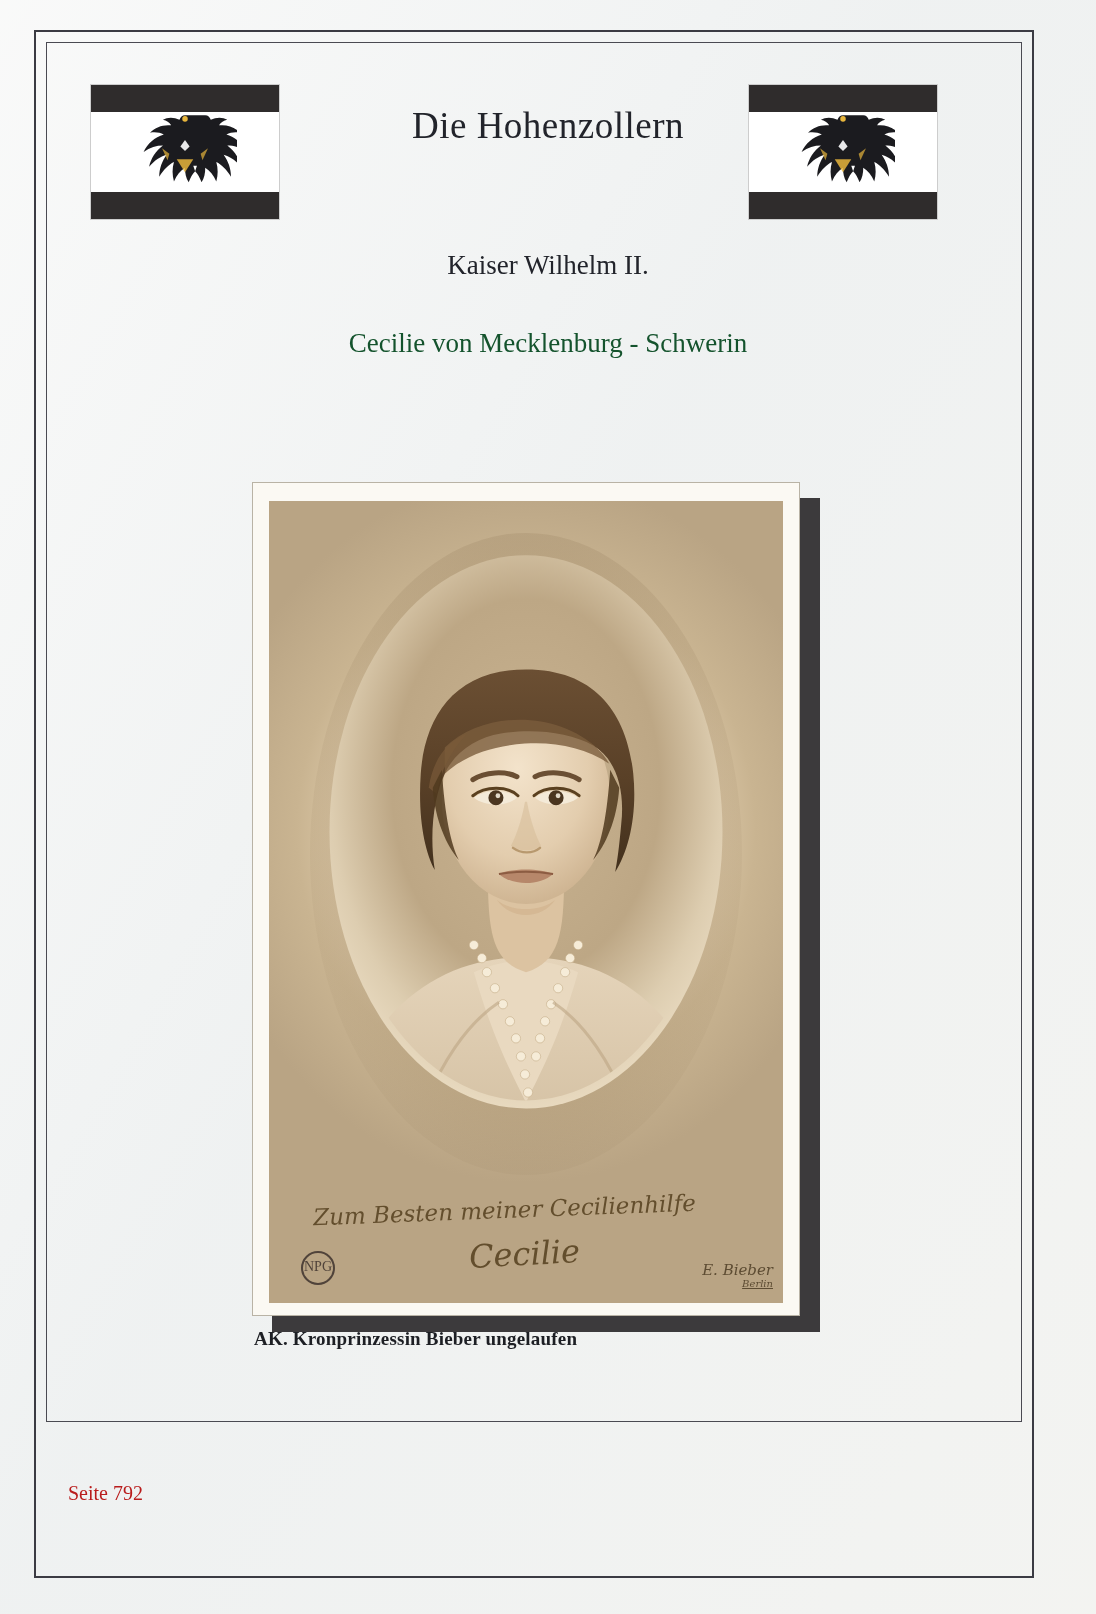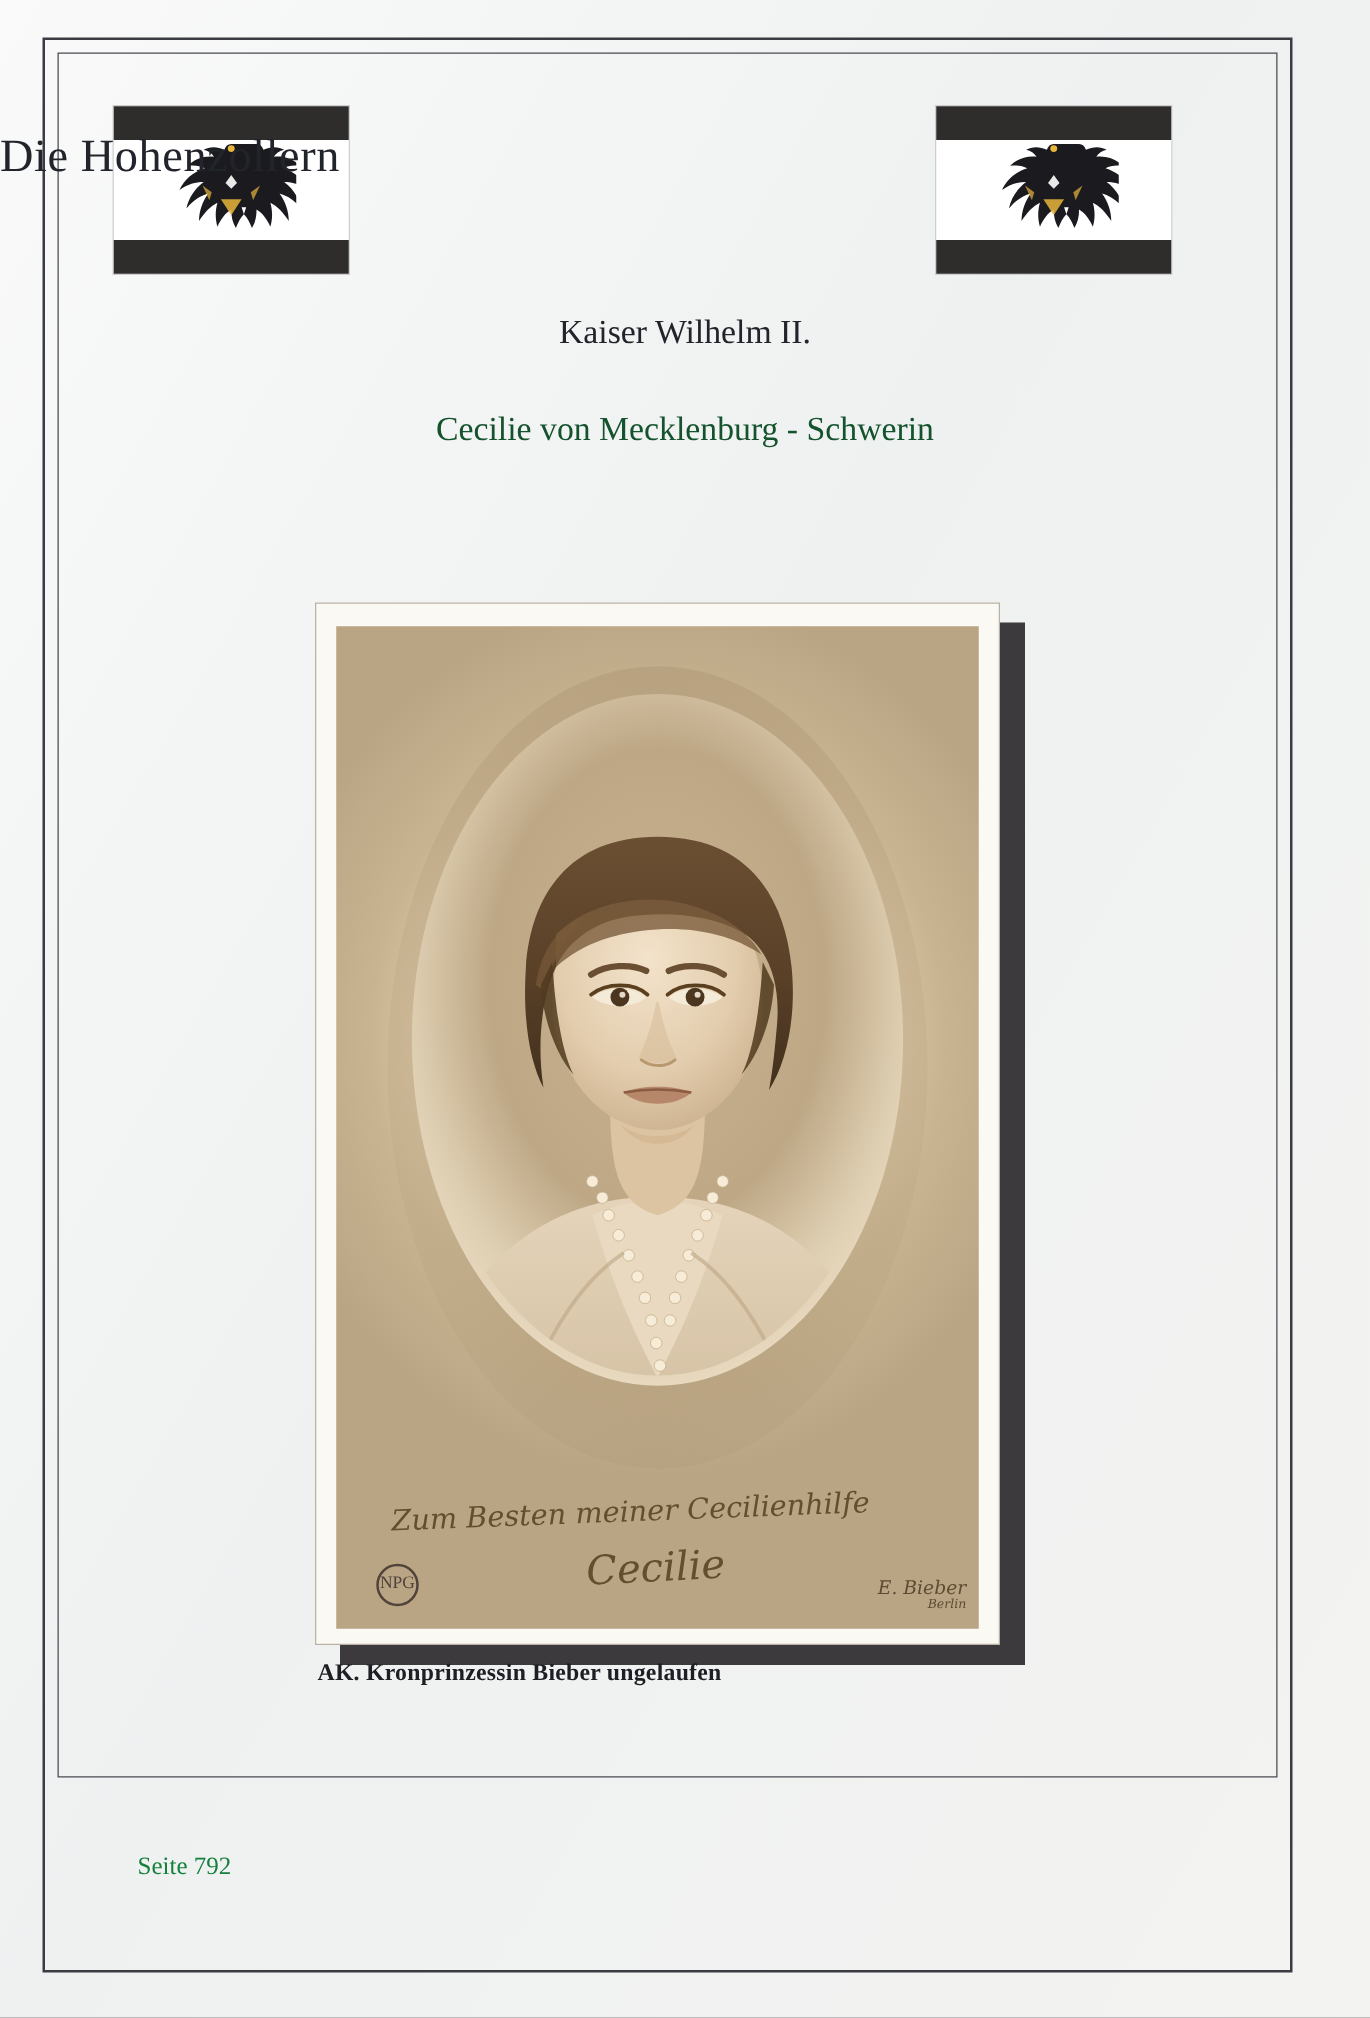--- a/index.html
+++ b/index.html
@@ -71,20 +71,21 @@
   }
   .flag-left { left: 90px; top: 84px; }
   .flag-right { left: 748px; top: 84px; }
 
   
   .title {
     position: absolute;
     left: 0;
     top: 104px;
     width: 100%;
+    text-align: center;
     font-size: 37px;
     letter-spacing: 0.5px;
     color: #22242b;
   }
   .subtitle1 {
     position: absolute;
     left: 0;
     top: 250px;
     width: 100%;
     text-align: center;
@@ -195,39 +196,38 @@
     position: absolute;
     right: 10px;
     bottom: 14px;
     text-align: right;
     font-family: "DejaVu Serif", serif;
     font-style: italic;
     color: #5d4c33;
     line-height: 1.05;
   }
   .sig-photographer .n1 { font-size: 15px; }
-  .sig-photographer .n2 { font-size: 10px; }
+  .sig-photographer .n2 { font-size: 10px; text-decoration: underline; }
 
   .card-caption {
     position: absolute;
     left: 254px;
     top: 1328px;
     font-size: 19px;
     font-weight: bold;
     color: #1d1f24;
     letter-spacing: 0.2px;
   }
 
   .page-number {
     position: absolute;
     left: 68px;
     top: 1482px;
     font-size: 20px;
-    color: #15803d;
-    margin-left: 42px;
+    color: #b91c1c;
   }
 </style>
 </head>
 <body>
 
 <div class="page">
 
   <div class="frame-outer"></div>
   <div class="frame-inner"></div>
 

